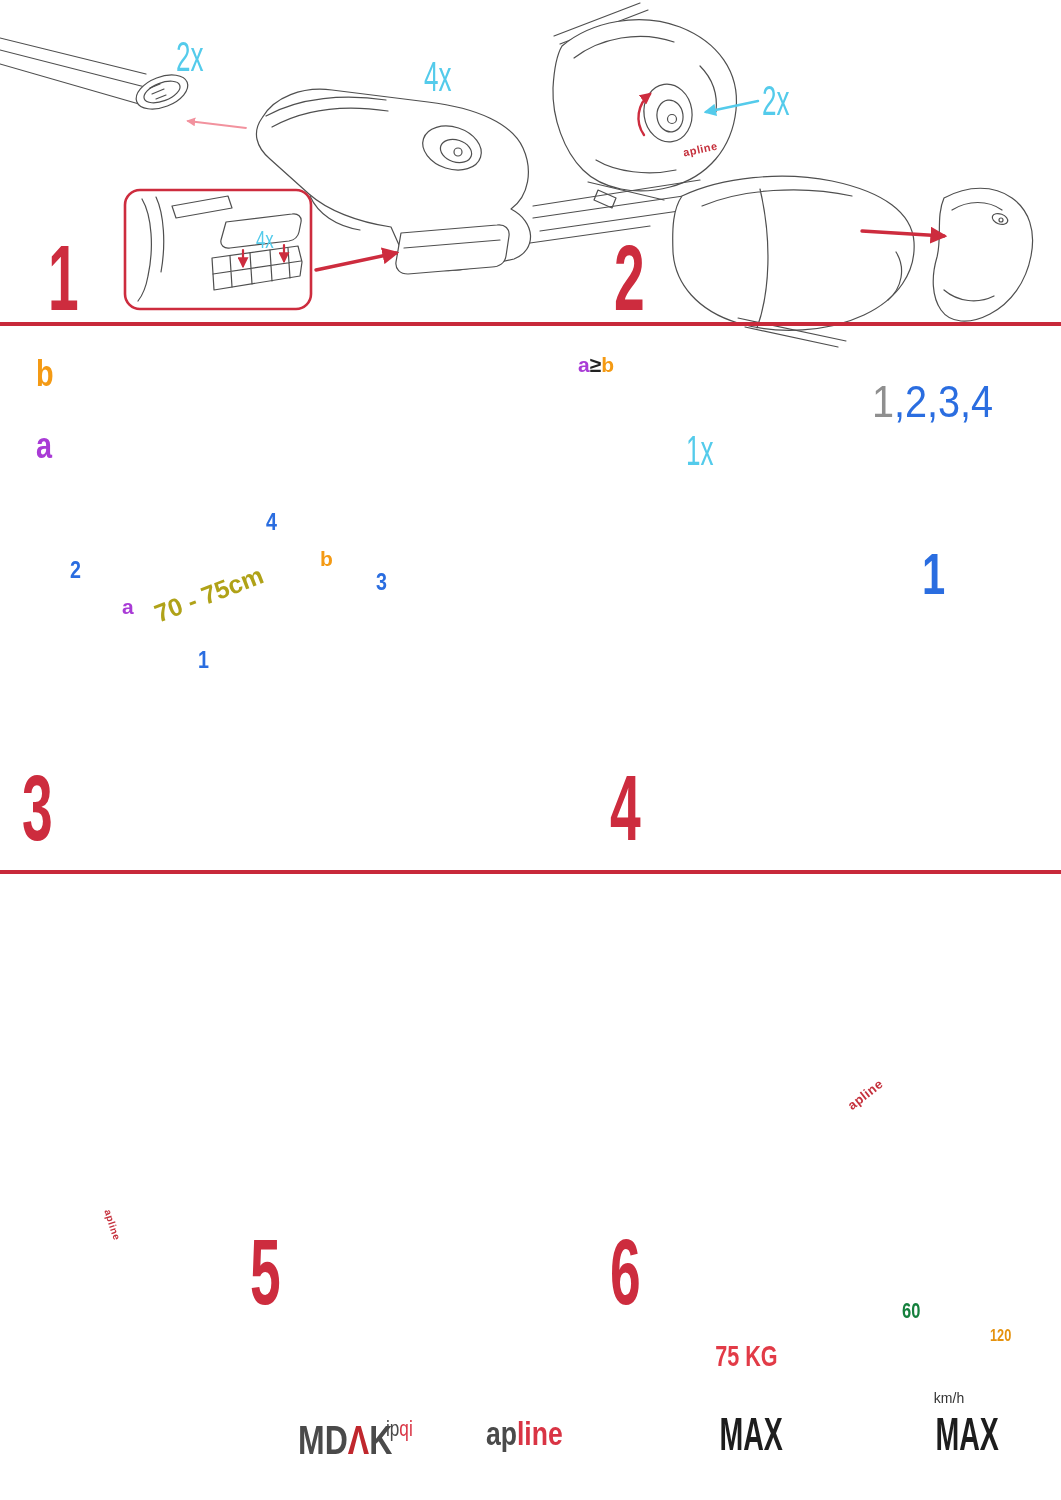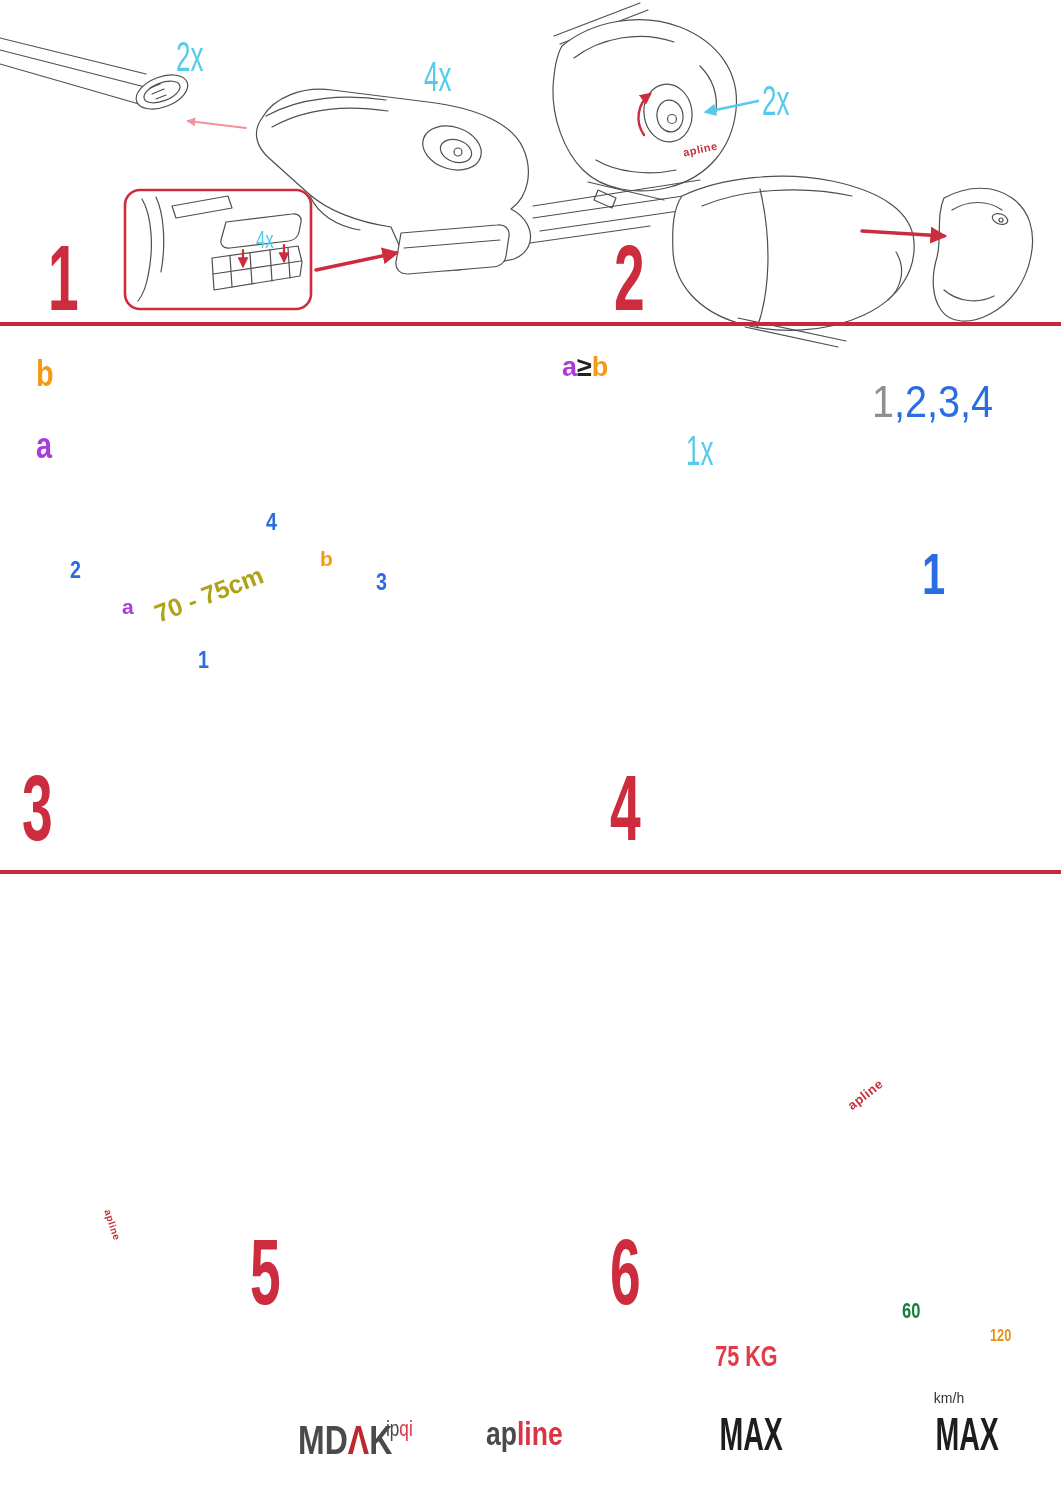--- a/index.html
+++ b/index.html
@@ -324,21 +324,21 @@
   <div class="t" style="left:152px;top:582px;font-size:25px;font-weight:bold;color:#b0a218;transform:rotate(-21deg)">70 - 75cm</div>
   <div class="t posnum" style="left:70px;top:558px"><span class="cx">2</span></div>
   <div class="t posnum" style="left:266px;top:510px"><span class="cx">4</span></div>
   <div class="t posnum" style="left:376px;top:570px"><span class="cx">3</span></div>
   <div class="t posnum" style="left:198px;top:648px"><span class="cx">1</span></div>
   <div class="t" style="left:320px;top:548px;font-size:21px;font-weight:bold;color:#f49a14">b</div>
   <div class="t" style="left:122px;top:596px;font-size:21px;font-weight:bold;color:#a93bd6">a</div>
   <div class="t stepnum" style="left:22px;top:762px"><span class="cx">3</span></div>
 
   
-  <div class="t" style="left:562px;top:354px;font-size:27px;font-weight:bold">
+  <div class="t" style="left:578px;top:354px;font-size:21px;font-weight:bold">
     <span style="color:#a93bd6">a</span><span style="color:#222">≥</span><span style="color:#f49a14">b</span>
   </div>
   <div class="t" style="left:872px;top:380px;font-size:44px;font-weight:normal">
     <span class="cx" style="transform:scaleX(.9)"><span style="color:#8f8f8f">1</span><span style="color:#2a6de0">,2,3,4</span></span>
   </div>
   <div class="t qty" style="left:686px;top:430px"><span class="cx">1x</span></div>
   <div class="t" style="left:922px;top:545px;font-size:58px;font-weight:bold;color:#2a6de0"><span class="cx" style="transform:scaleX(.72)">1</span></div>
   <div class="t stepnum" style="left:610px;top:762px"><span class="cx">4</span></div>
 
   

